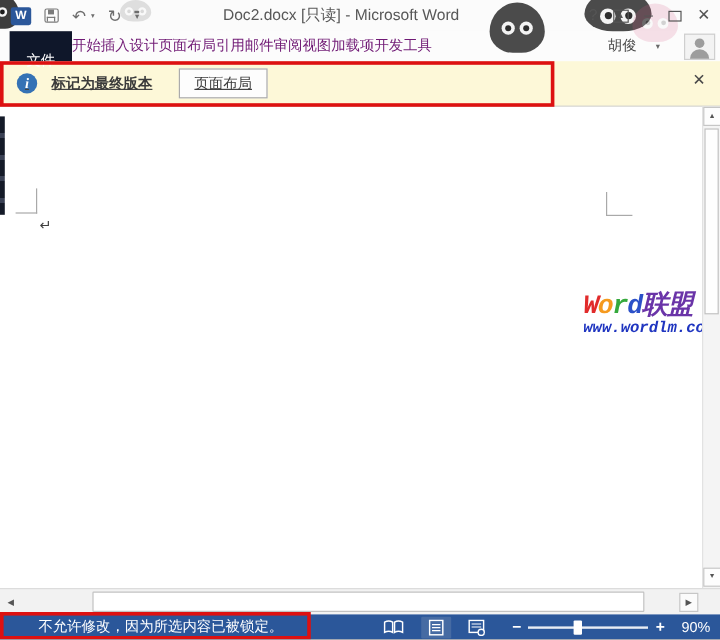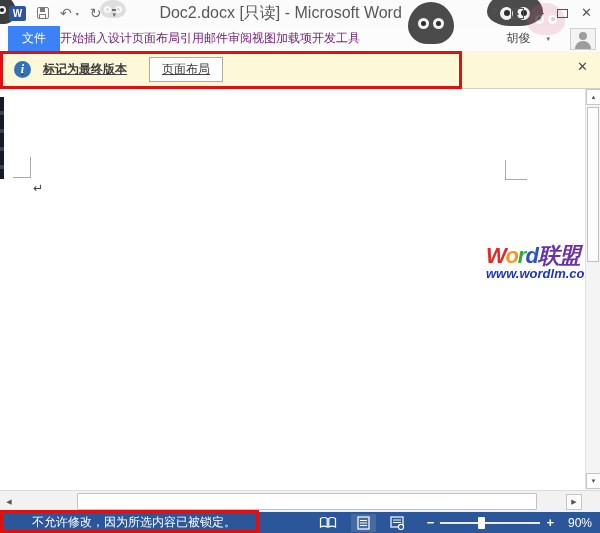--- a/index.html
+++ b/index.html
@@ -12,34 +12,34 @@
   
   .titlebar{ position:absolute; left:0; top:0; width:600px; height:26px; background:#fbfbfb; display:flex; align-items:center; }
   .qat{ display:flex; align-items:center; gap:11px; margin-left:9px; position:relative; z-index:3; }
   .word-logo{ width:17px; height:15px; background:#2b579a; color:#fff; font-size:10px; font-weight:bold; display:flex; align-items:center; justify-content:center; border-radius:2px; }
   .save-icon{ width:12px; height:12px; border:1.5px solid #7b7b7b; border-radius:2px 2px 2px 2px; position:relative; }
   .save-icon i{ position:absolute; left:2px; top:0; width:5px; height:4px; background:#7b7b7b; }
   .save-icon b{ position:absolute; left:1px; bottom:0; width:7px; height:4px; border:1px solid #7b7b7b; border-bottom:none; }
   .qat-glyph{ font-size:14px; color:#6d6d6d; line-height:14px; }
   .tiny-caret{ font-size:6px; color:#6d6d6d; margin-left:-7px; }
   .customize-btn{ font-size:7px; color:#6d6d6d; border-top:2px solid #6d6d6d; padding-top:1px; line-height:6px; }
-  .title-text{ position:absolute; left:50%; top:0; transform:translateX(-58%); line-height:26px; font-size:16px; color:#585858; white-space:nowrap; z-index:3; }
+  .title-text{ position:absolute; left:50%; top:0; transform:translateX(-58%); line-height:26px; font-size:13px; color:#585858; white-space:nowrap; z-index:3; }
   .win-controls{ position:absolute; right:8px; top:0; height:26px; display:flex; align-items:center; gap:13px; z-index:3; }
   .wc{ font-size:13px; color:#555; line-height:26px; }
   .ribbon-opt-icon{ width:13px; height:11px; border:1px solid #555; display:flex; align-items:center; justify-content:center; font-size:7px; color:#555; }
   .max-icon{ width:11px; height:9px; border:1.5px solid #555; }
   
   .skull{ position:absolute; display:flex; align-items:center; justify-content:center; gap:4px; background:#3d3d3d; border-radius:50% 50% 42% 42% / 58% 58% 42% 42%; z-index:2; }
   .skull .eye{ background:#f3f3f3; border-radius:50%; display:flex; align-items:center; justify-content:center; }
   .skull .eye i{ background:#1c1c1c; border-radius:50%; display:block; }
   .strip-decoration{ position:absolute; left:0; width:4px; background:repeating-linear-gradient(180deg,#141a28 0 14px,#3a4154 14px 18px); z-index:2; }
   
   .tabrow{ position:absolute; left:0; top:26px; width:600px; height:25px; background:#fcfcfc; display:flex; align-items:stretch; font-size:12px; }
   .tab{ padding:0 0; line-height:25px; color:#701a75; position:relative; z-index:3; }
-  .tab.active{ background:#3b82f6; color:#fff; padding:0 14px; margin-left:8px; }
+  .tab.active{ background:#0f172a; color:#fff; padding:12px 14px; margin-left:8px; }
   .account{ margin-left:auto; display:flex; align-items:center; gap:16px; position:relative; z-index:3; }
   .account-name{ font-size:12px; color:#4a4a4a; }
   .account-caret{ font-size:7px; color:#6a6a6a; }
   .avatar{ width:26px; height:22px; background:#f3f3f3; border:1px solid #cfcfcf; margin:0 4px 0 4px; position:relative; overflow:hidden; }
   .avatar .head{ position:absolute; left:8px; top:3px; width:8px; height:8px; border-radius:50%; background:#9d9d9d; }
   .avatar .body{ position:absolute; left:4px; top:12px; width:16px; height:10px; border-radius:8px 8px 0 0; background:#9d9d9d; }
   
   .messagebar{ position:absolute; left:0; top:51px; width:600px; height:38px; background:#fdf8d8; border-bottom:1px solid #cfcfcf; display:flex; align-items:center;text-decoration:underline; }
   .info-icon{ width:17px; height:17px; border-radius:50%; background:#3572b5; color:#fff; font-family:"Liberation Serif",serif; font-style:italic; font-weight:bold; font-size:12px; display:flex; align-items:center; justify-content:center; margin:0 12px 0 14px; flex:0 0 auto; }
   .mb-title{ font-size:12px; font-weight:bold; color:#3b3b3b; margin-right:8px; white-space:nowrap; }
@@ -49,21 +49,21 @@
   
   .red-box{ position:absolute; border:3px solid #dd1111; z-index:20; pointer-events:none; }
   .red-box.msg{ left:0; top:51px; width:462px; height:38px; }
   .red-box.status{ left:0; top:510px; width:259px; height:23px; }
   
   .docarea{ position:absolute; left:0; top:89px; width:600px; height:401px; background:#fff; }
   .cropmark{ position:absolute; }
   .cropmark.left{ left:13px; top:68px; width:18px; height:21px; border-right:1px solid #a9a9a9; border-bottom:1px solid #a9a9a9; }
   .cropmark.right{ left:505px; top:71px; width:22px; height:20px; border-left:1px solid #a9a9a9; border-bottom:1px solid #a9a9a9; }
   .para-mark{ position:absolute; left:33px; top:92px; font-size:12px; color:#3f3f3f; }
-  .watermark{ position:absolute; left:486px; top:155px; font-style:italic; font-weight:bold; line-height:1.05; white-space:nowrap; }
+  .watermark{ position:absolute; left:486px; top:155px; font-style:italic; font-weight:bold; line-height:1.05; white-space:nowrap;font-family:Liberation Mono, monospace; }
   .watermark .brand{ font-size:22px; letter-spacing:-1px; }
   .watermark .url{ font-size:13px; }
   
   .vscroll{ position:absolute; right:0; top:0; width:15px; height:401px; background:#f4f4f4; border-left:1px solid #e2e2e2; }
   .vs-btn{ position:absolute; left:0; width:15px; height:16px; background:#fdfdfd; border:1px solid #c6c6c6; color:#555; font-size:6px; display:flex; align-items:center; justify-content:center; }
   .vs-btn.up{ top:0; }
   .vs-btn.down{ bottom:1px; }
   .vs-thumb{ position:absolute; left:1px; top:18px; width:12px; height:155px; background:#fefefe; border:1px solid #c0c0c0; }
   
   .hscroll{ position:absolute; left:0; top:490px; width:600px; height:22px; background:#f2f2f2; border-top:1px solid #dcdcdc; }

